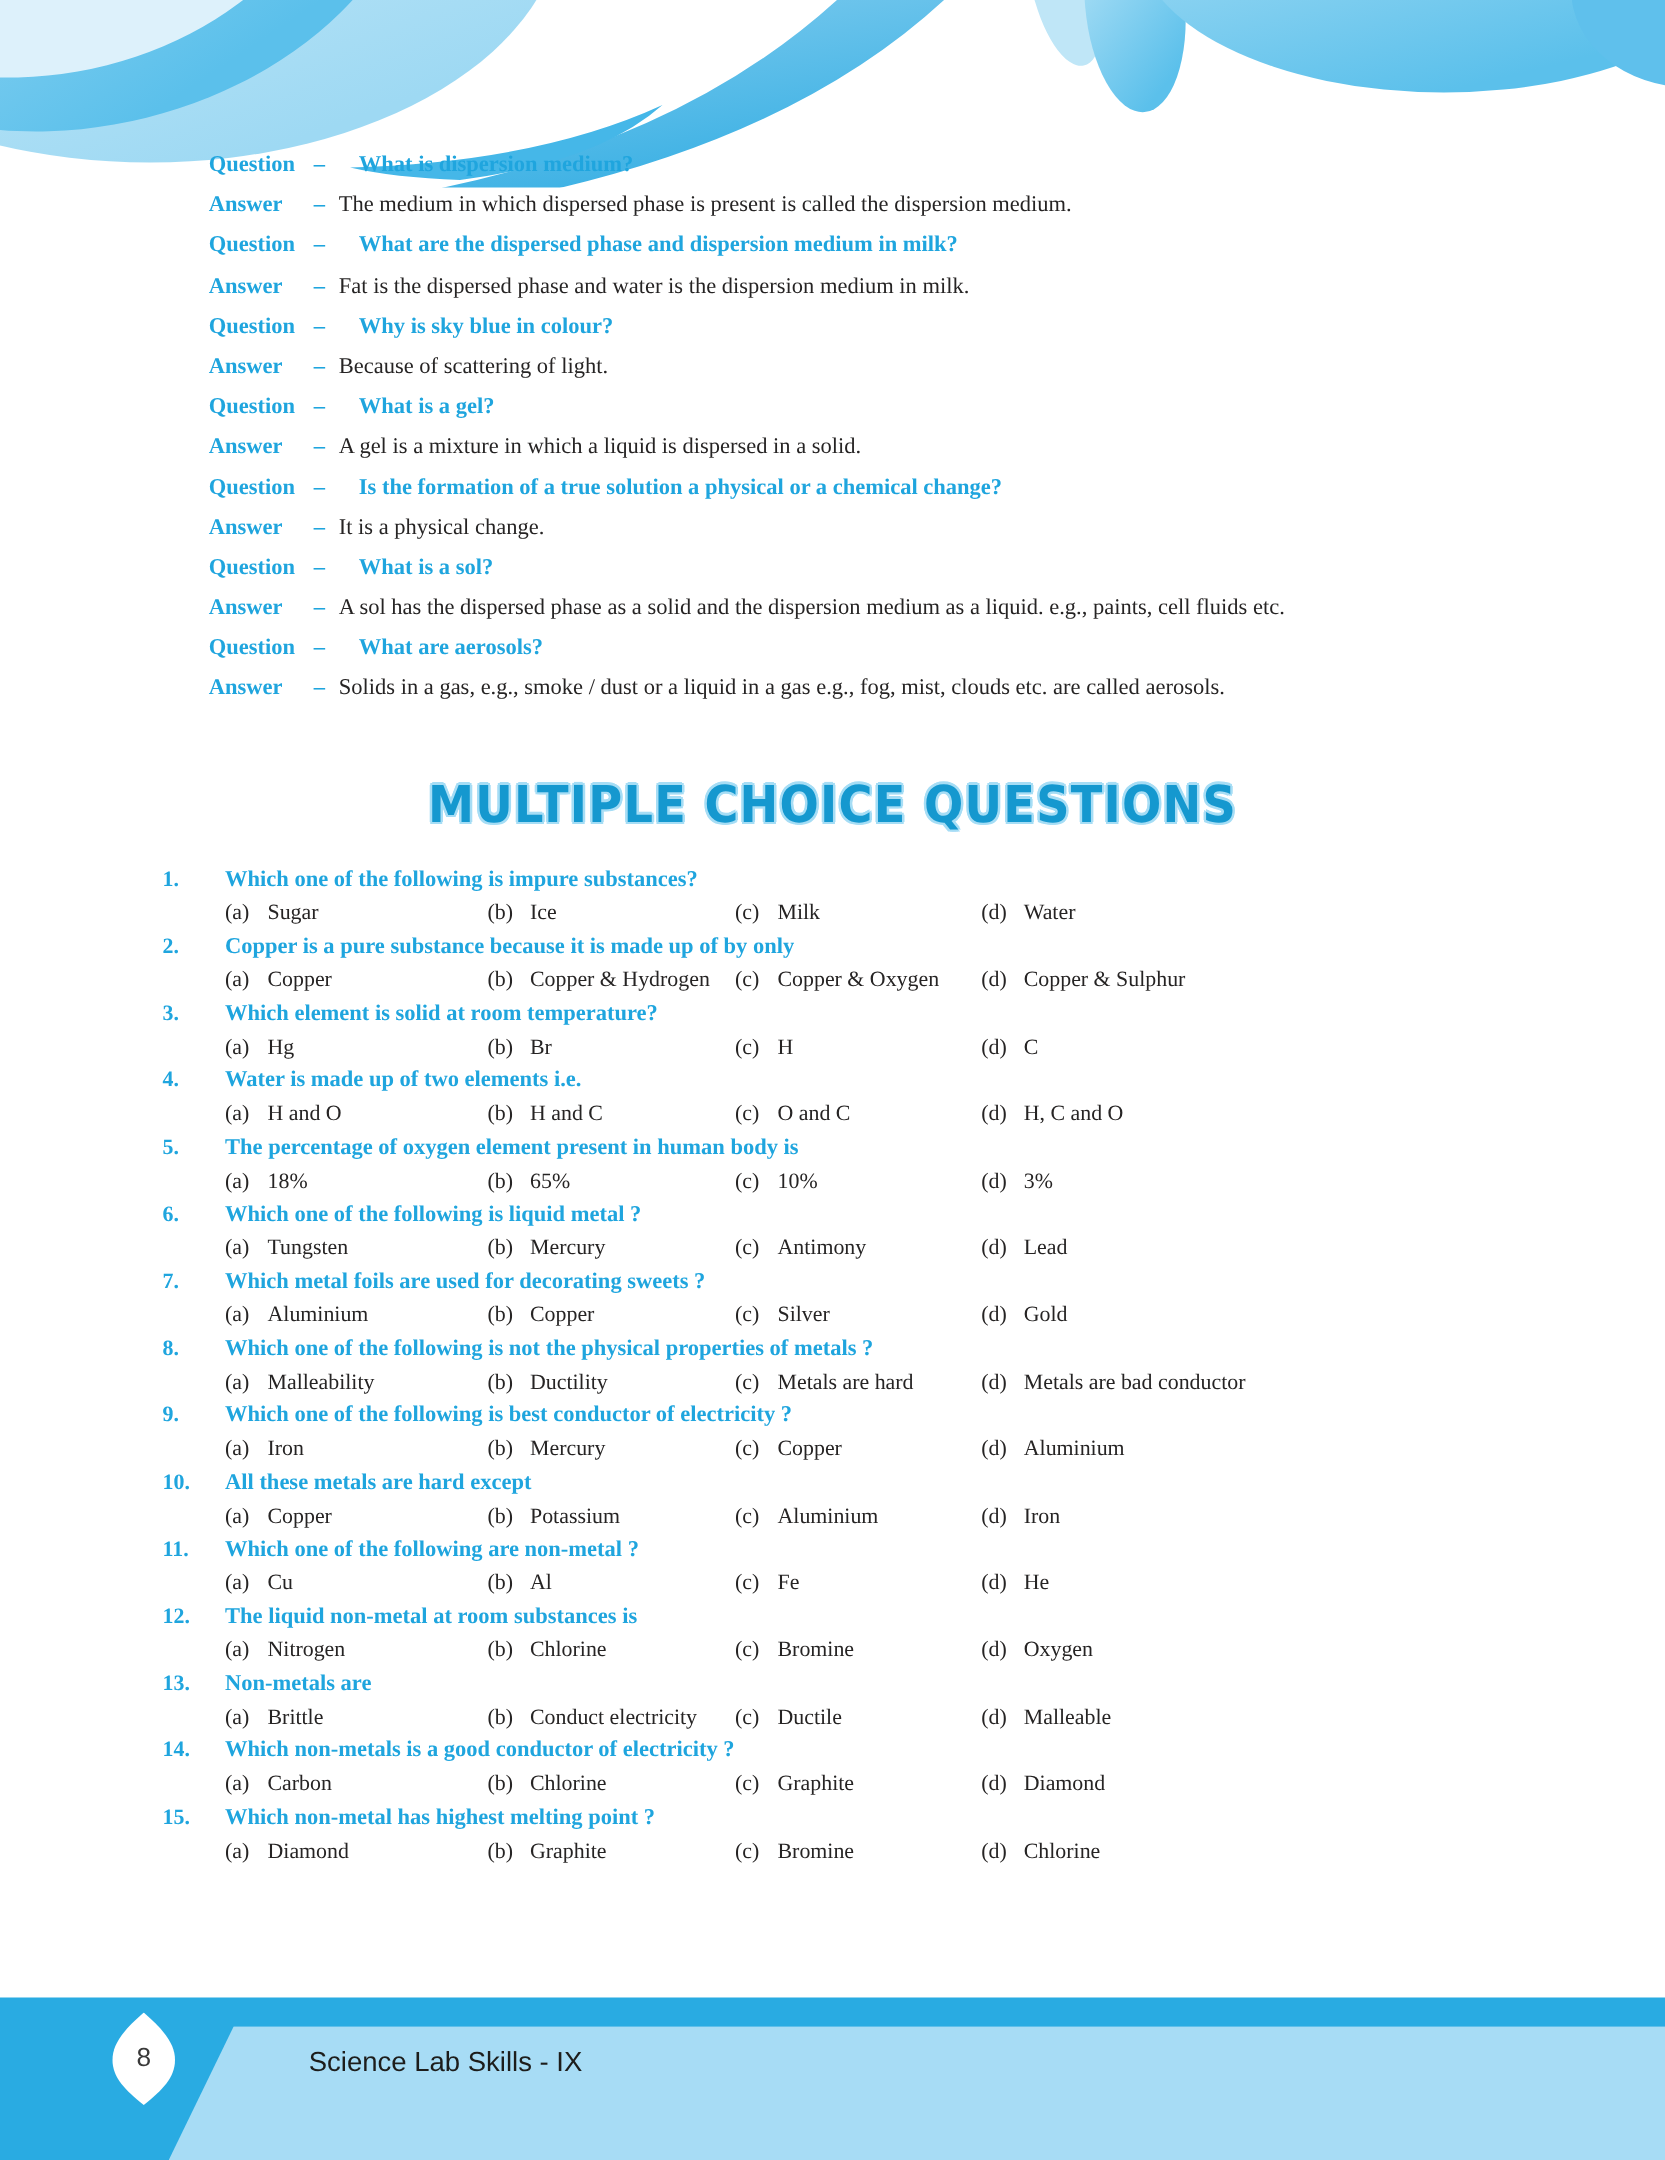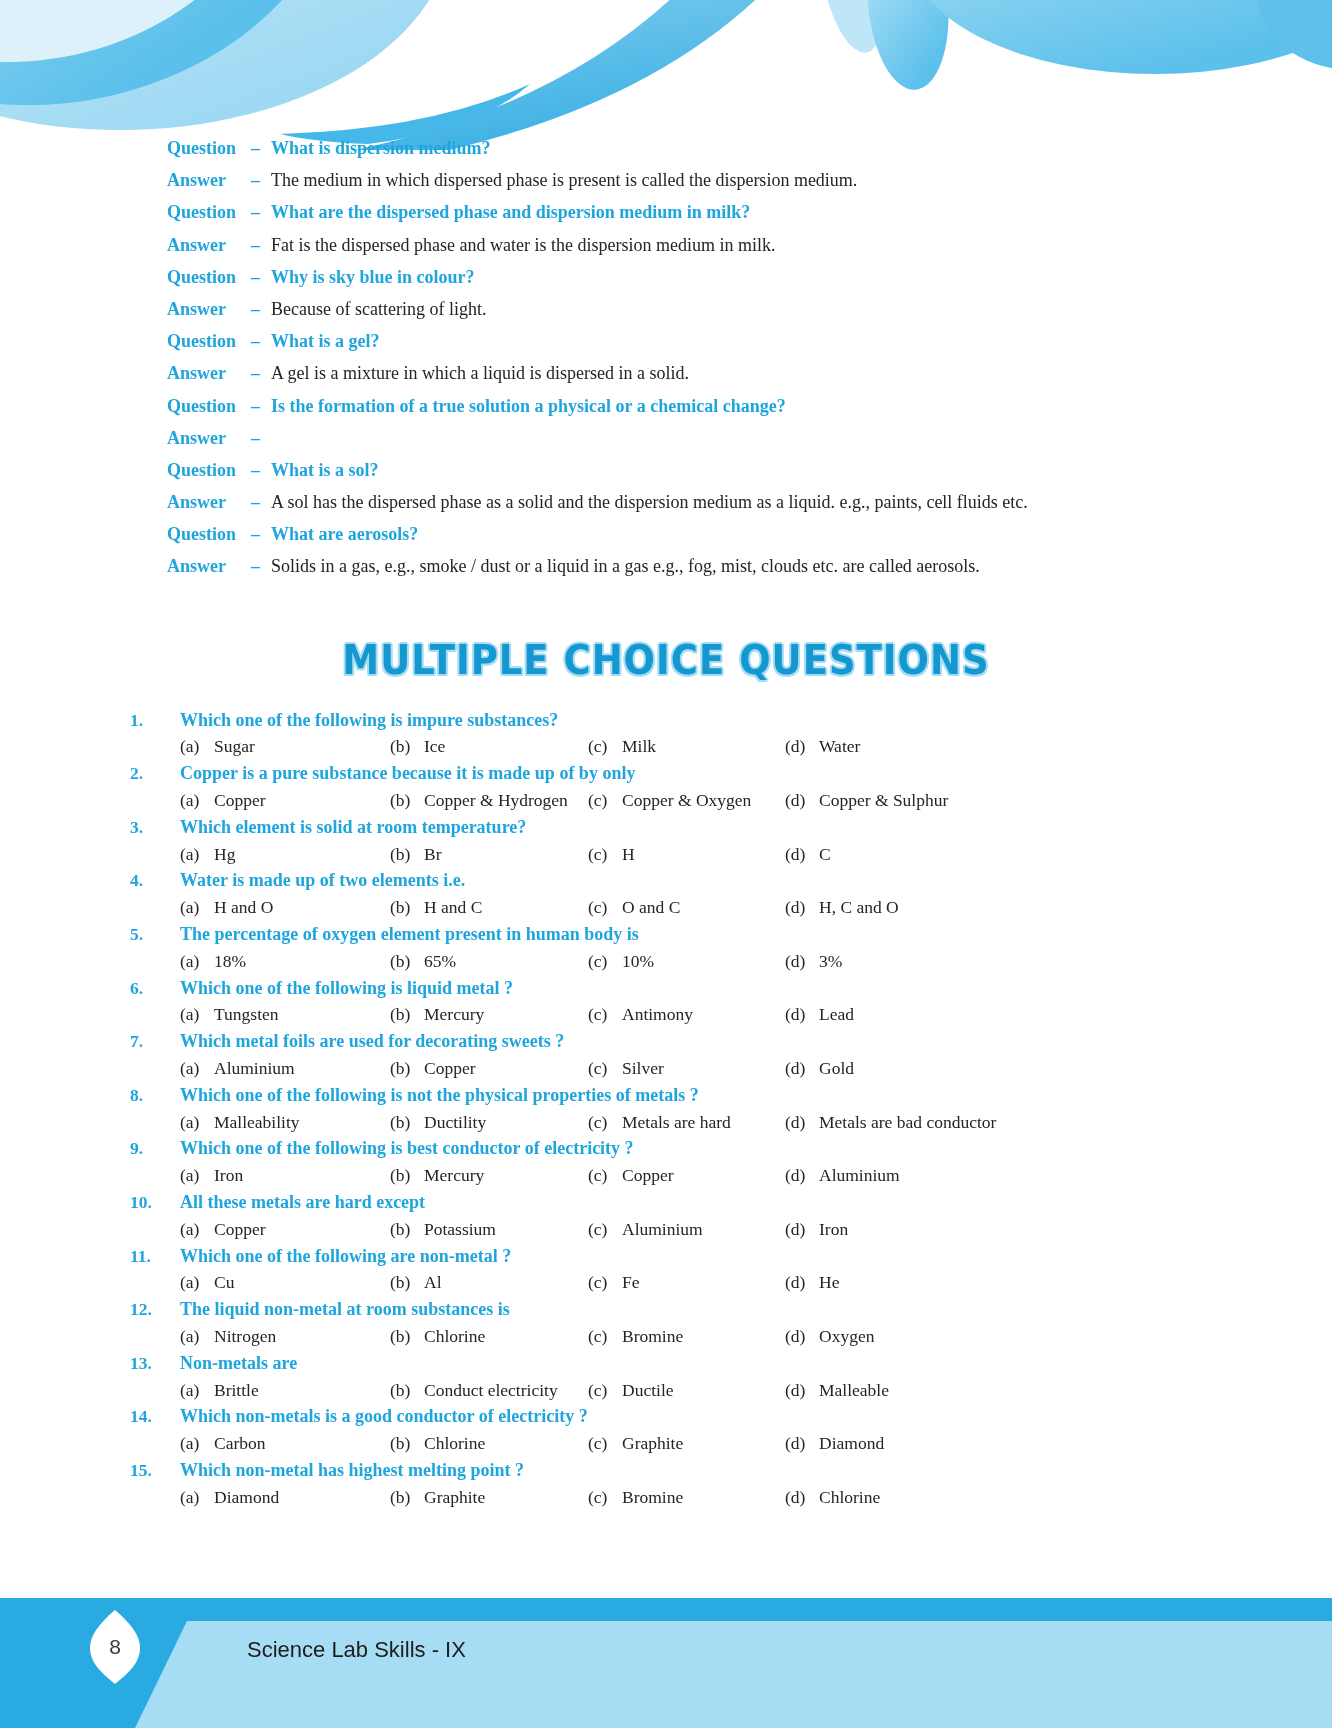--- a/index.html
+++ b/index.html
@@ -14,29 +14,29 @@
   html,body{background:#ffffff;}
   .page{
     position:relative;
     width:1332px;height:1728px;
     background:#ffffff;
     overflow:hidden;
     font-family:"Liberation Serif", serif;
     color:var(--body);
   }
   .deco{position:absolute;top:0;left:0;width:1332px;height:150px;pointer-events:none;}
-  .content{position:absolute;top:138px;left:0;width:100%;}
+  .content{position:absolute;top:121px;left:0;width:100%;}
 
   
   .qa{padding:0 100px 0 167px;}
   .qa-row{display:flex;align-items:baseline;min-height:32.2px;font-size:18px;}
   .qa-label{width:84px;font-weight:bold;color:var(--accent);flex:none;}
   .qa-dash{width:20px;font-weight:bold;color:var(--accent);flex:none;}
   .qa-text{flex:1;}
-  .qa-row.question .qa-text{font-weight:bold;color:var(--accent);}
+  .qa-row.question .qa-text{font-weight:bold;color:var(--accent);margin-left:16px;}
   .qa-row.answer .qa-text{color:var(--body);}
 
   
   .mcq-title{
     margin-top:50px;
     text-align:center;
     font-family:"DejaVu Sans", sans-serif;
     font-weight:bold;
     font-size:37px;
     letter-spacing:1px;
@@ -161,20 +161,21 @@
           <span class="qa-text">A gel is a mixture in which a liquid is dispersed in a solid.</span>
         </div>
         <div class="qa-row question">
           <span class="qa-label">Question</span>
           <span class="qa-dash">–</span>
           <span class="qa-text">Is the formation of a true solution a physical or a chemical change?</span>
         </div>
         <div class="qa-row answer">
           <span class="qa-label">Answer</span>
           <span class="qa-dash">–</span>
+          <span class="qa-text">It is a physical change.</span>
         </div>
         <div class="qa-row question">
           <span class="qa-label">Question</span>
           <span class="qa-dash">–</span>
           <span class="qa-text">What is a sol?</span>
         </div>
         <div class="qa-row answer">
           <span class="qa-label">Answer</span>
           <span class="qa-dash">–</span>
           <span class="qa-text">A sol has the dispersed phase as a solid and the dispersion medium as a liquid. e.g., paints, cell fluids etc.</span>

